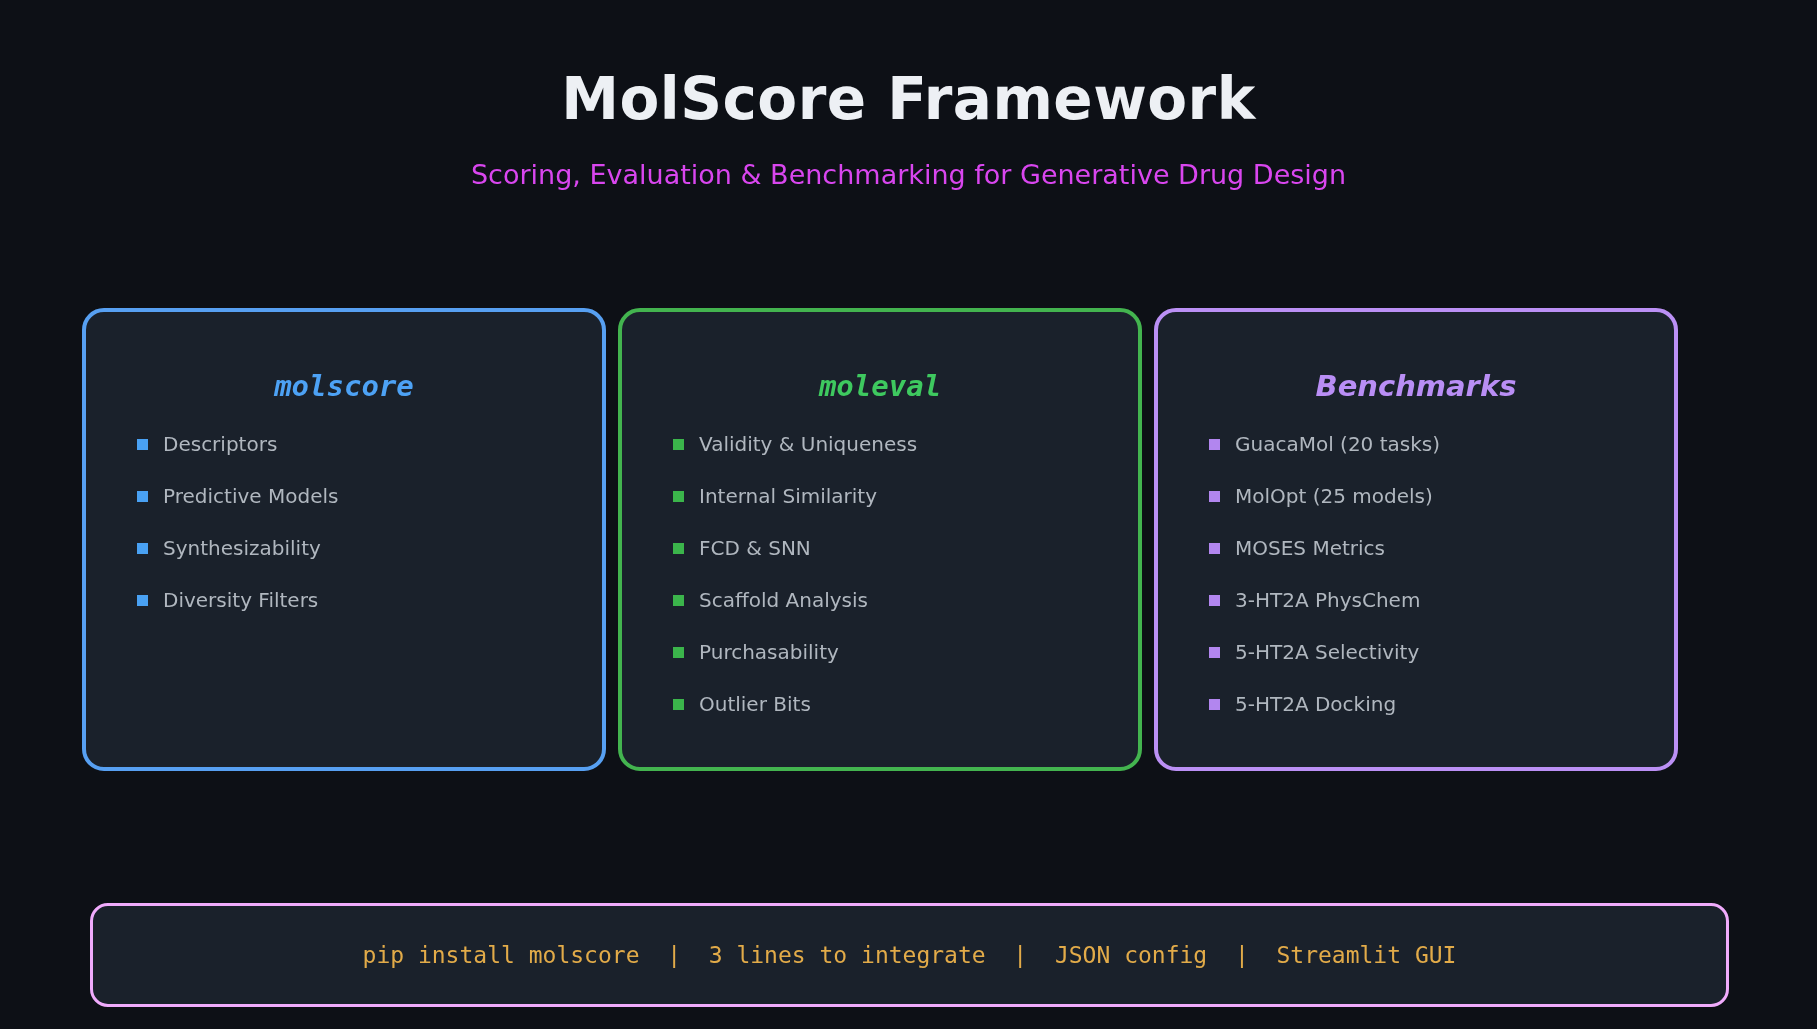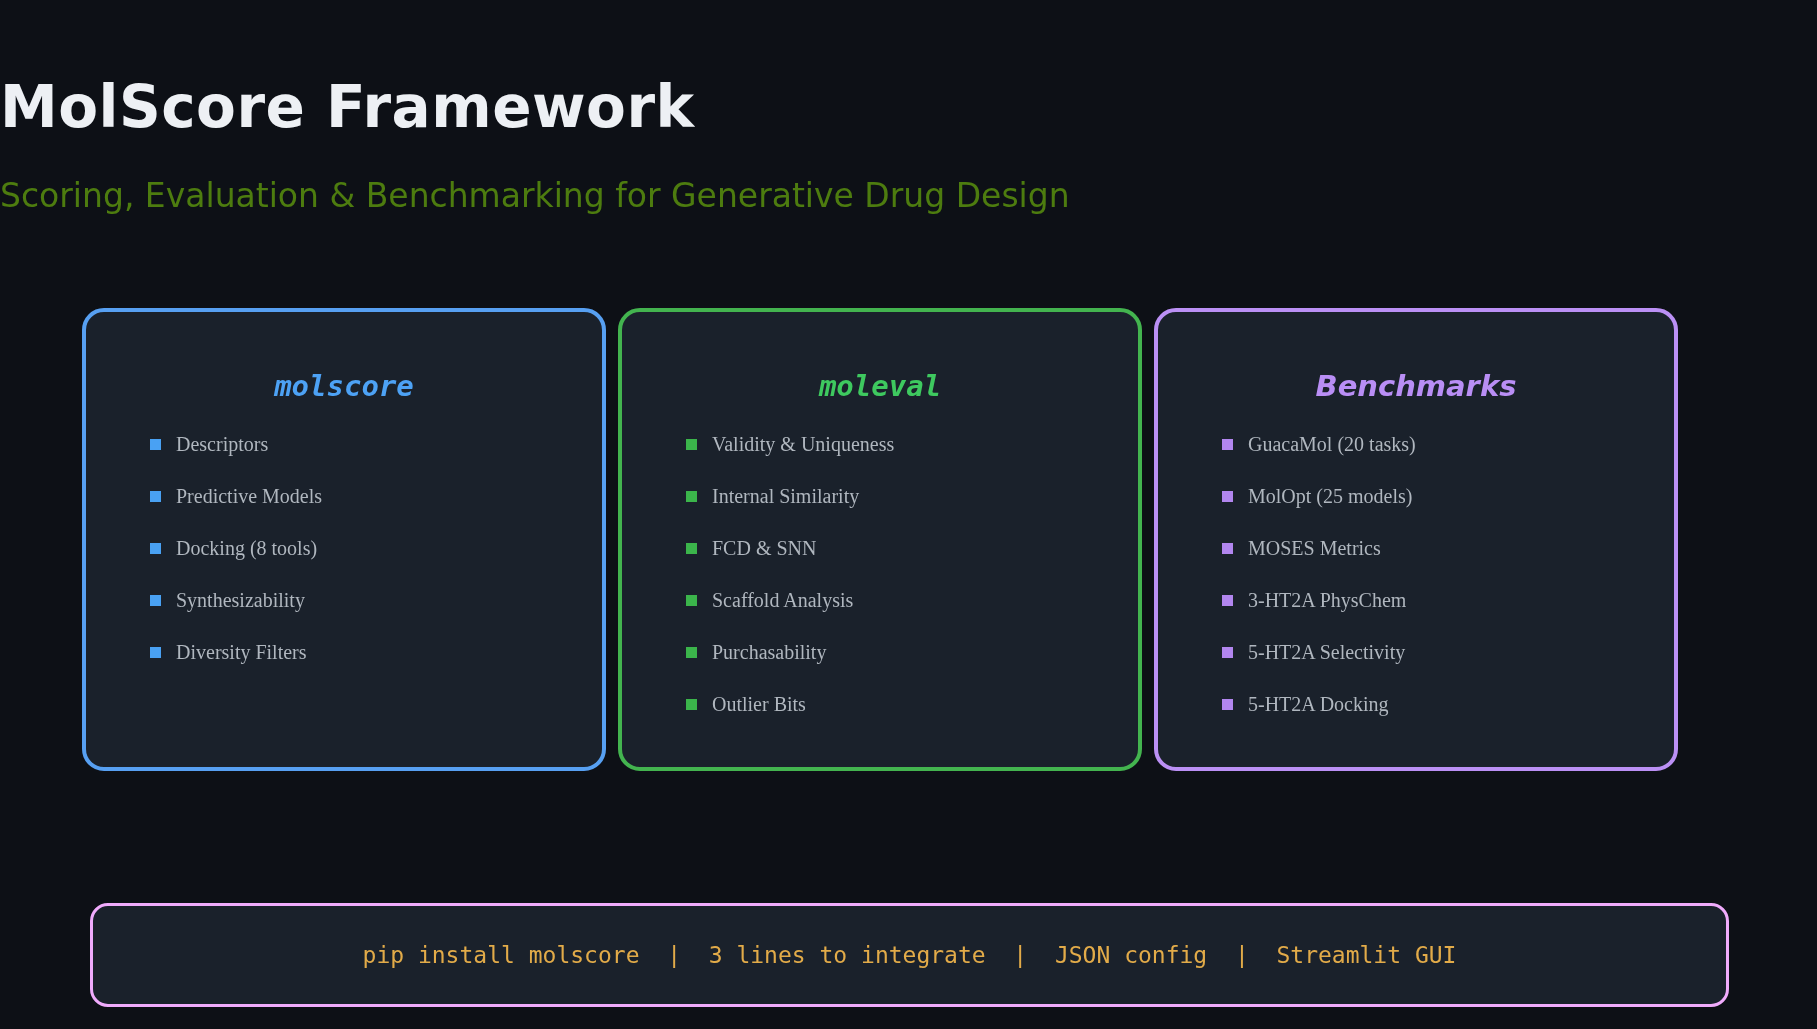--- a/index.html
+++ b/index.html
@@ -5,36 +5,36 @@
   * { margin: 0; padding: 0; box-sizing: border-box; }
   html, body {
     width: 1817px; height: 1029px;
     background: #0d1016;
     font-family: "DejaVu Sans", "Liberation Sans", sans-serif;
     overflow: hidden;
     position: relative;
   }
   .header {
     position: absolute;
-    top: 72px; left: 0;
+    top: 64px; left: 0;
     width: 1817px;
-    text-align: left;
+    text-align: center;
   }
   .page-title {
     font-size: 58px;
     line-height: 70px;
     font-weight: bold;
     color: #edf0f4;
     letter-spacing: 0.5px;
   }
   .page-subtitle {
-    margin-top: 37px;
-    font-size: 33px;
+    margin-top: 24px;
+    font-size: 27px;
     line-height: 34px;
-    color: #4d7c0f;
+    color: #d946ef;
   }
   .cards {
     position: absolute;
     top: 308px; left: 82px;
     display: flex;
     gap: 12px;
   }
   .card {
     width: 524px; height: 463px;
     background: #1a212b;
@@ -52,22 +52,21 @@
     font-weight: bold;
     font-style: italic;
   }
   .card-title.mono { font-family: "DejaVu Sans Mono", "Liberation Mono", monospace; }
   .card-title.blue-text   { color: #4da2f5; }
   .card-title.green-text  { color: #3ec95f; }
   .card-title.purple-text { color: #b98ef5; }
   .feature-list {
     list-style: none;
     margin-top: 14px;
-    padding-left: 64px;
-    font-family: Liberation Serif, serif;
+    padding-left: 51px;
   }
   .feature-list li {
     display: flex;
     align-items: center;
     height: 52px;
     font-size: 20px;
     color: #b0b7bf;
   }
   .bullet {
     width: 11px; height: 11px;
@@ -108,24 +107,20 @@
   <div class="card blue">
     <div class="card-title mono blue-text">molscore</div>
     <ul class="feature-list">
       <li>
           <span class="bullet blue"></span>
           <span>Descriptors</span>
         </li>
       <li>
           <span class="bullet blue"></span>
           <span>Predictive Models</span>
-        </li>
-      <li>
-          <span class="bullet blue"></span>
-          <span>Docking (8 tools)</span>
         </li>
       <li>
           <span class="bullet blue"></span>
           <span>Synthesizability</span>
         </li>
       <li>
           <span class="bullet blue"></span>
           <span>Diversity Filters</span>
         </li>
     </ul>

